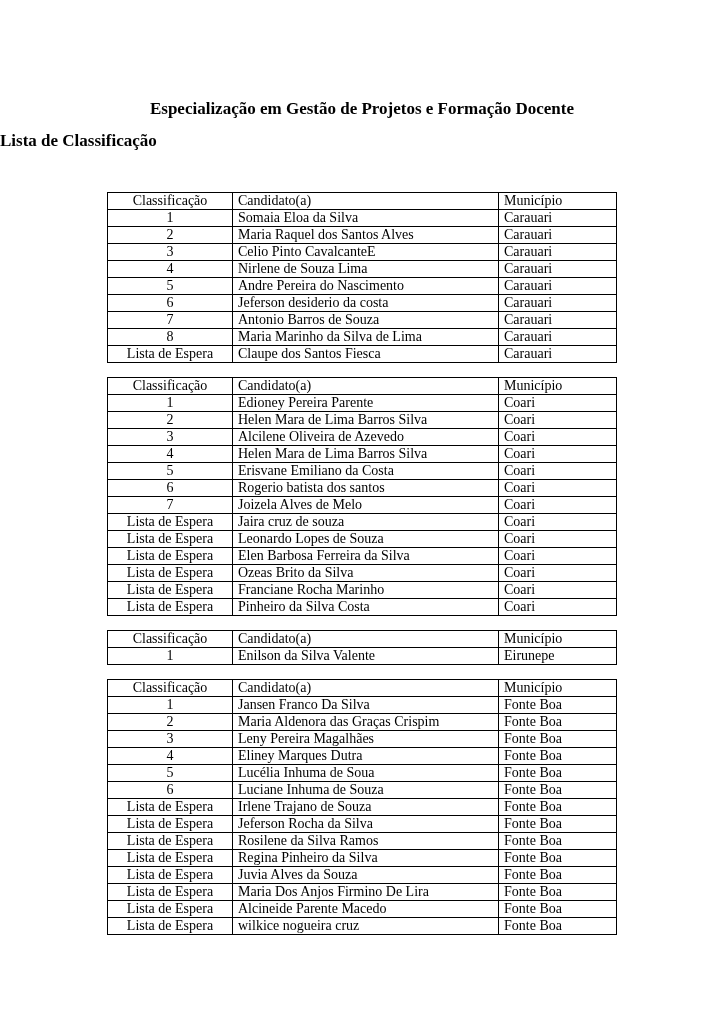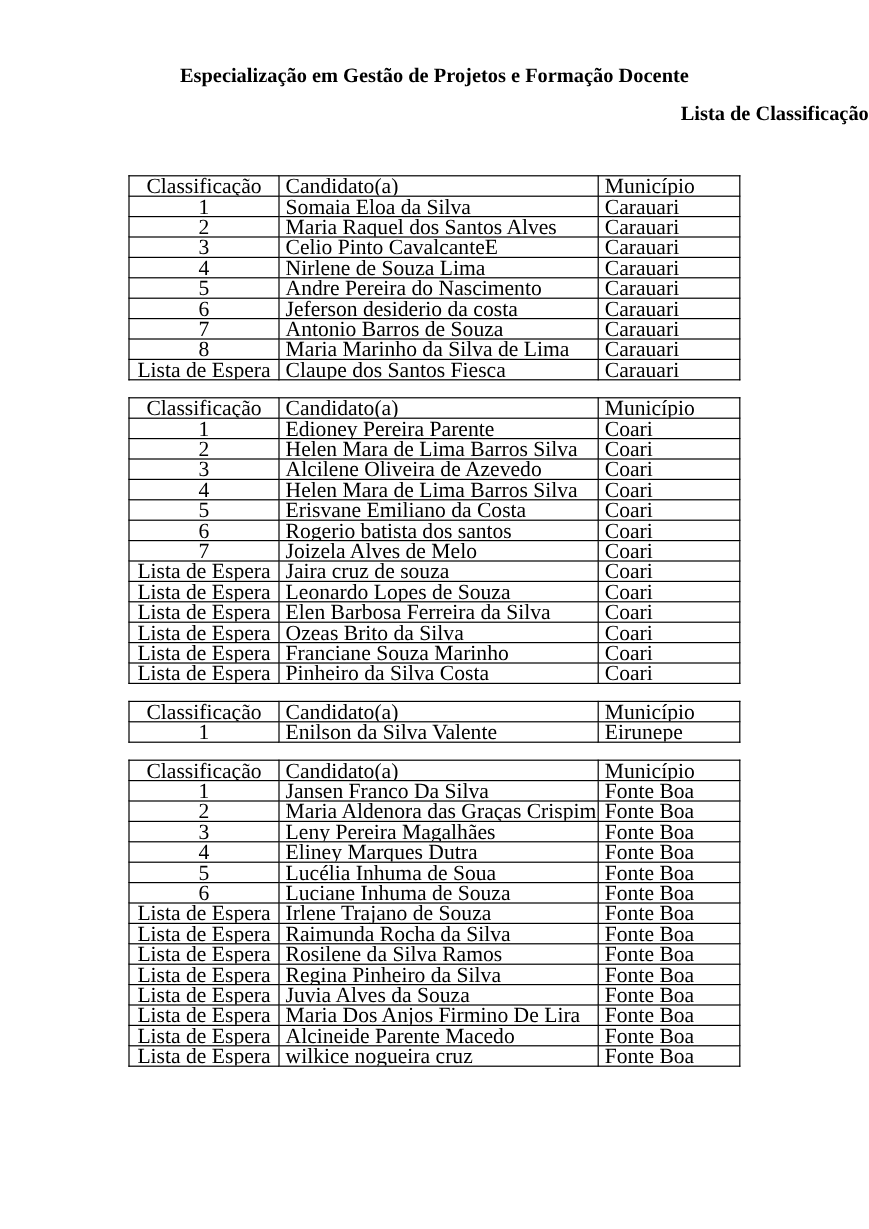--- a/index.html
+++ b/index.html
@@ -5,46 +5,46 @@
   html, body { margin: 0; padding: 0; background: #ffffff; }
   .page {
     position: relative;
     width: 724px;
     height: 1024px;
     background: #ffffff;
     color: #000000;
     font-family: "Liberation Serif", "DejaVu Serif", serif;
     overflow: hidden;
     box-sizing: border-box;
-    padding-top: 54px;
+    padding-top: 100px;
   }
   h1.doc-title {
     margin: 0;
     font-size: 17px;
     line-height: 1;
     font-weight: bold;
     text-align: center;
   }
   h2.doc-subtitle {
     margin: 15px 0 0 0;
     font-size: 17px;
     line-height: 1;
     font-weight: bold;
-    text-align: right;
+    text-align: left;
   }
   .tables-host {
     margin: 43px 0 0 107px;
     width: 509px;
   }
   table.clist {
     border-collapse: collapse;
     table-layout: fixed;
     width: 509px;
     margin: 0 0 14px 0;
-    font-size: 18px;
+    font-size: 14px;
     border-radius: 11px;
   }
   table.clist th,
   table.clist td {
     border: 1px solid #000000;
     height: 16px;
     line-height: 16px;
     padding: 0 5px;
     overflow: hidden;
     white-space: nowrap;
@@ -191,21 +191,21 @@
             <td class="cell-cand">Elen Barbosa Ferreira da Silva</td>
             <td class="cell-mun">Coari</td>
           </tr>
           <tr>
             <td class="cell-class">Lista de Espera</td>
             <td class="cell-cand">Ozeas Brito da Silva</td>
             <td class="cell-mun">Coari</td>
           </tr>
           <tr>
             <td class="cell-class">Lista de Espera</td>
-            <td class="cell-cand">Franciane Souza Marinho</td>
+            <td class="cell-cand">Franciane Rocha Marinho</td>
             <td class="cell-mun">Coari</td>
           </tr>
           <tr>
             <td class="cell-class">Lista de Espera</td>
             <td class="cell-cand">Pinheiro da Silva Costa</td>
             <td class="cell-mun">Coari</td>
           </tr>
         </tbody>
       </table>
       <table class="clist">
@@ -273,21 +273,21 @@
             <td class="cell-cand">Luciane Inhuma de Souza</td>
             <td class="cell-mun">Fonte Boa</td>
           </tr>
           <tr>
             <td class="cell-class">Lista de Espera</td>
             <td class="cell-cand">Irlene Trajano de Souza</td>
             <td class="cell-mun">Fonte Boa</td>
           </tr>
           <tr>
             <td class="cell-class">Lista de Espera</td>
-            <td class="cell-cand">Raimunda Rocha da Silva</td>
+            <td class="cell-cand">Jeferson Rocha da Silva</td>
             <td class="cell-mun">Fonte Boa</td>
           </tr>
           <tr>
             <td class="cell-class">Lista de Espera</td>
             <td class="cell-cand">Rosilene da Silva Ramos</td>
             <td class="cell-mun">Fonte Boa</td>
           </tr>
           <tr>
             <td class="cell-class">Lista de Espera</td>
             <td class="cell-cand">Regina Pinheiro da Silva</td>

